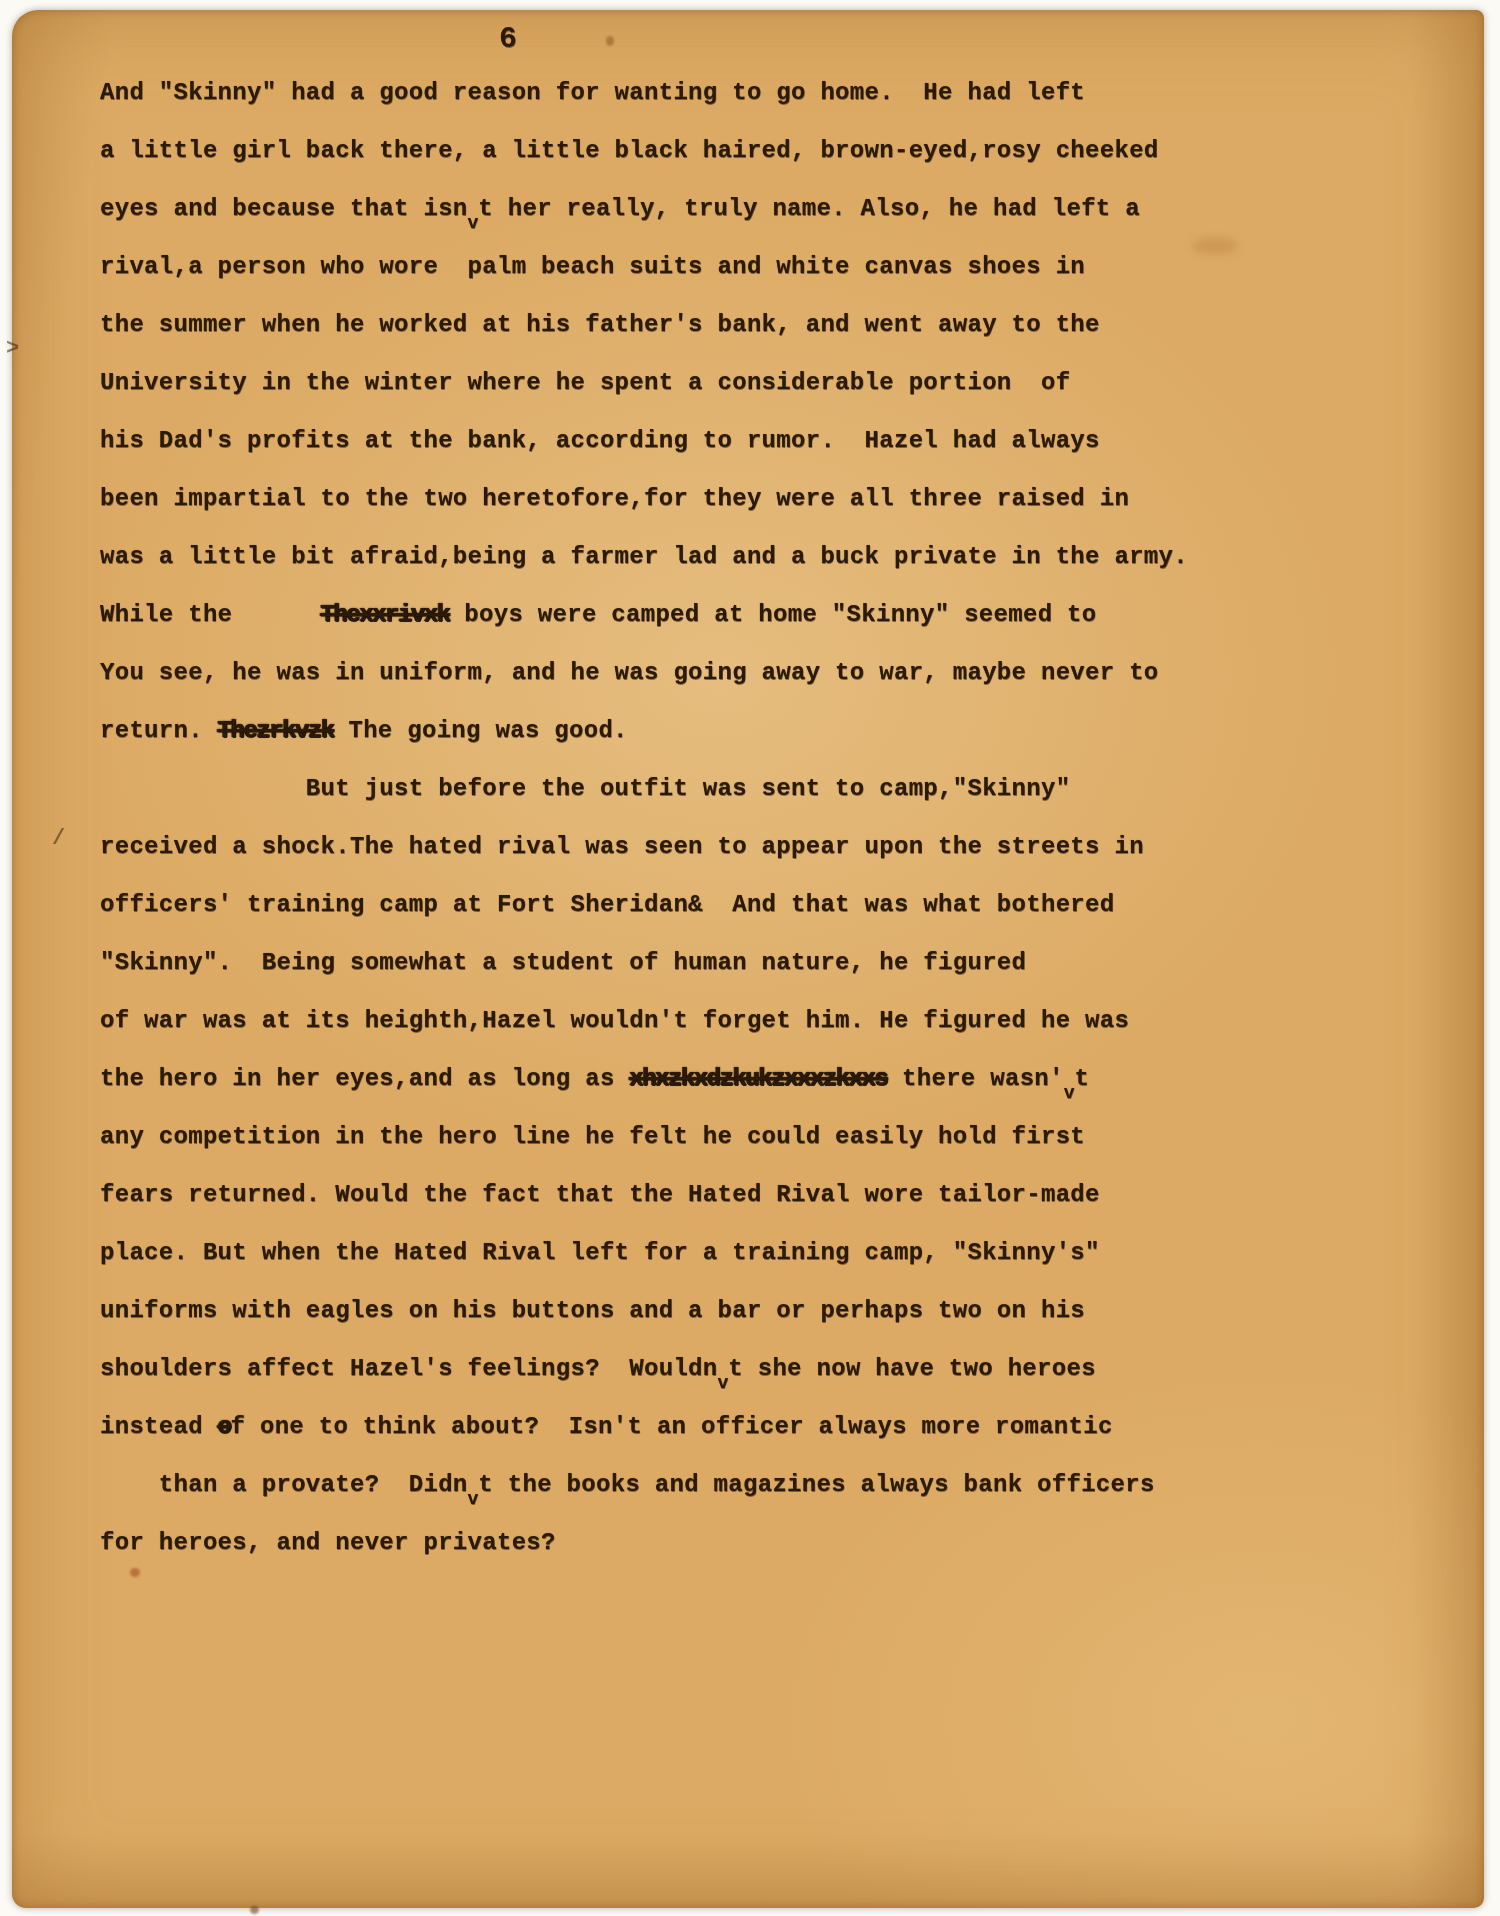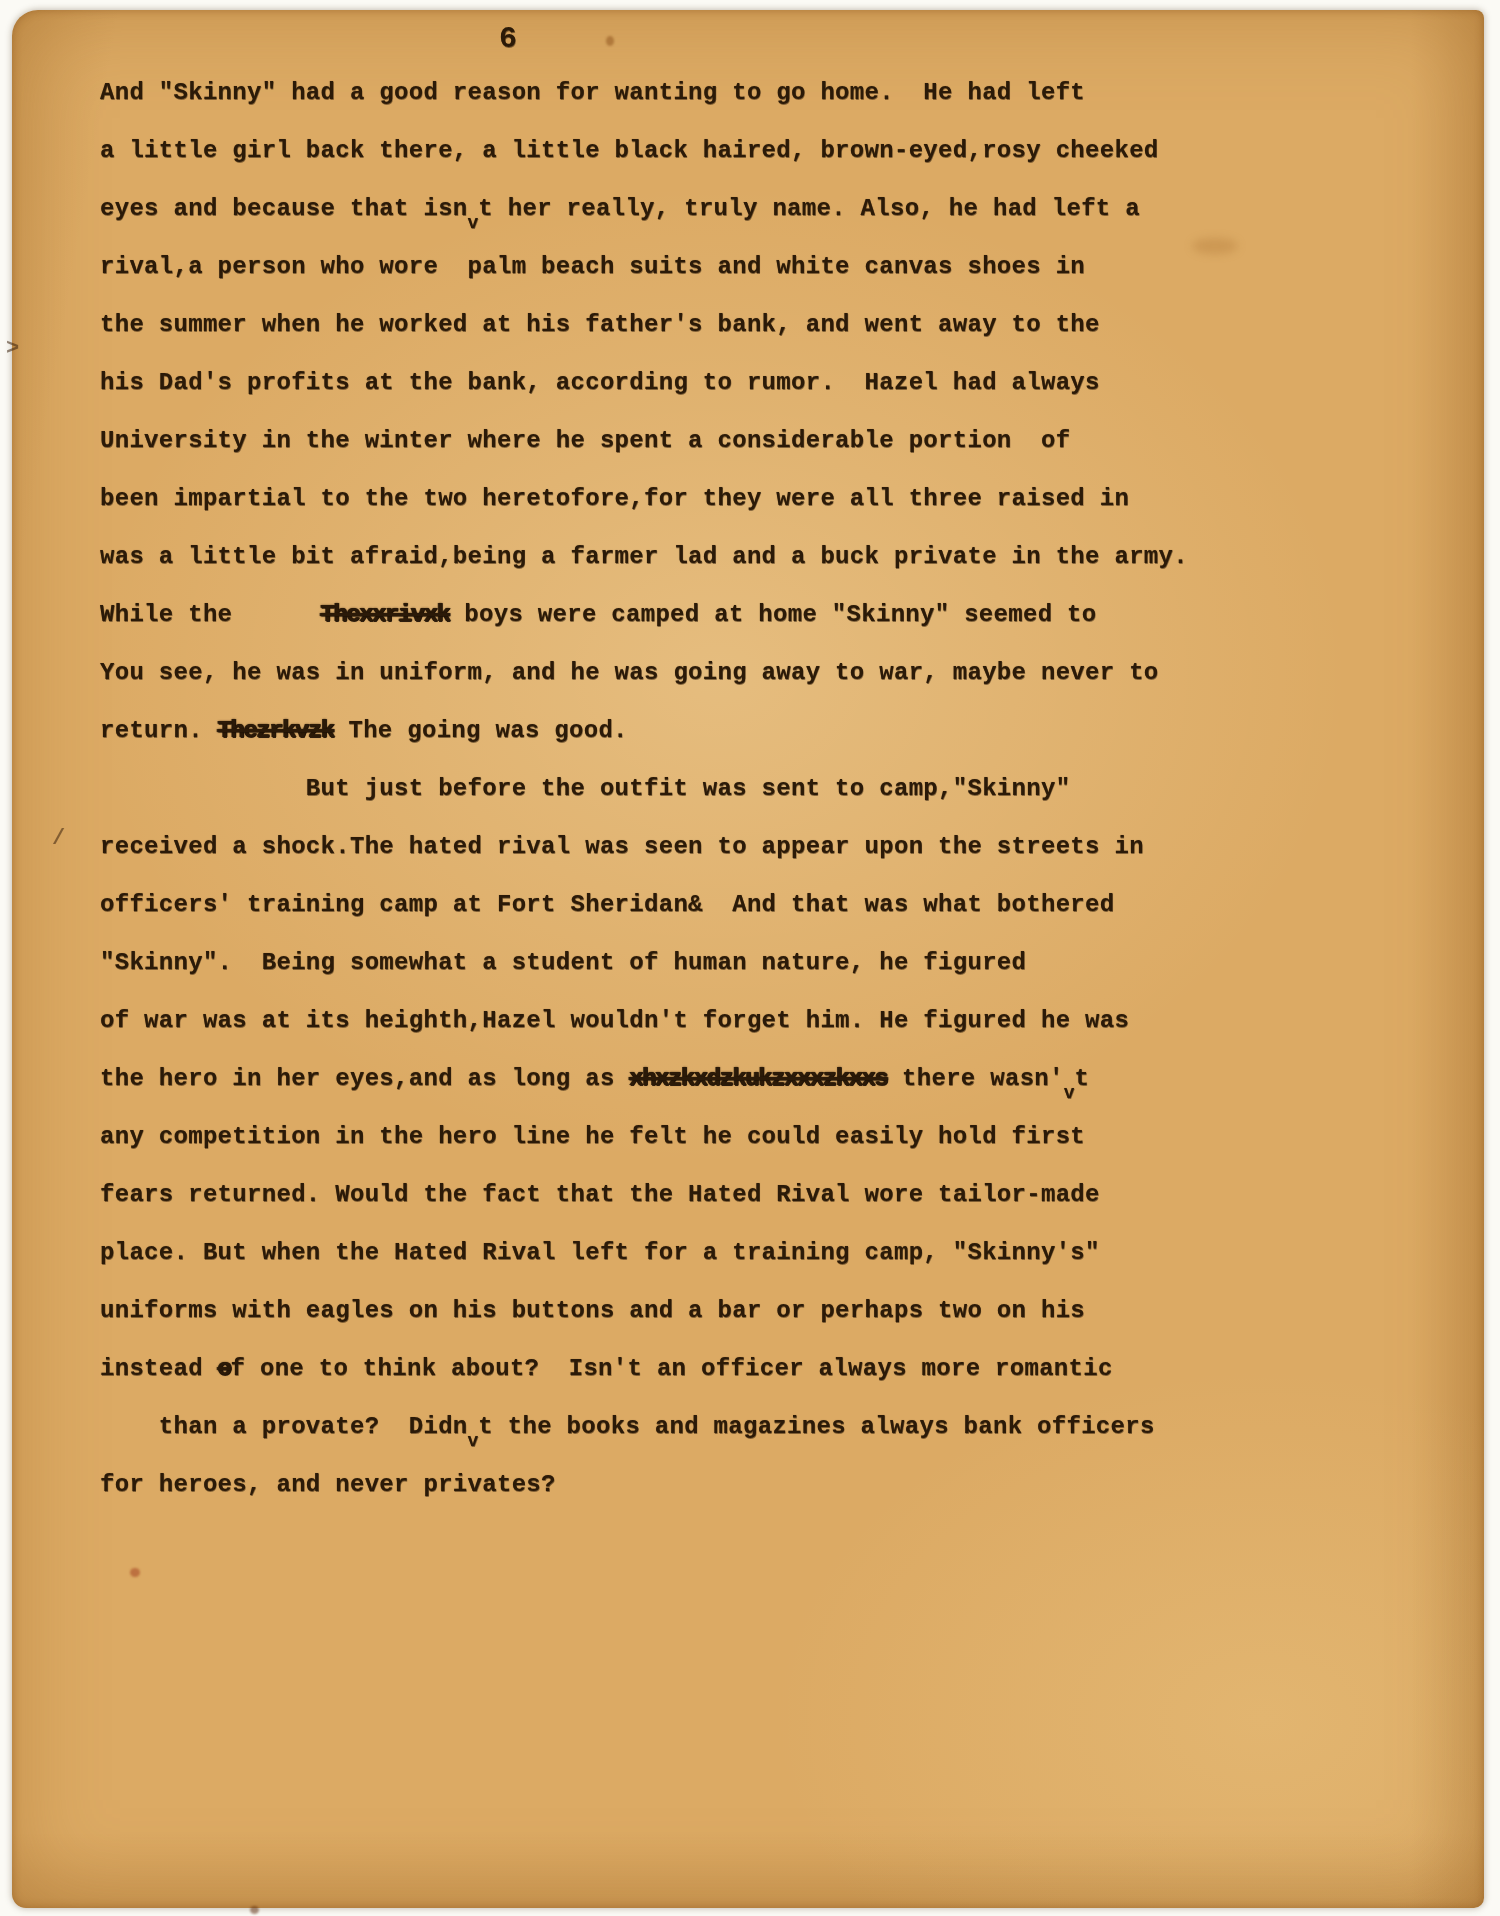--- a/index.html
+++ b/index.html
@@ -91,36 +91,37 @@
 </div>
 
 <div class="page-number">6</div>
 
 <div class="text-block" id="text-block">
     <div class="tw-line"><span>And "Skinny" had a good reason for wanting to go home.  He had left</span></div>
     <div class="tw-line"><span>a little girl back there, a little black haired, brown-eyed,rosy cheeked</span></div>
     <div class="tw-line"><span>eyes and because that isn</span><span class="caret">v</span><span>t her really, truly name. Also, he had left a</span></div>
     <div class="tw-line"><span>rival,a person who wore  palm beach suits and white canvas shoes in</span></div>
     <div class="tw-line"><span>the summer when he worked at his father's bank, and went away to the</span></div>
+    <div class="tw-line"><span>University in the winter where he spent a considerable portion  of</span></div>
     <div class="tw-line"><span>his Dad's profits at the bank, according to rumor.  Hazel had always</span></div>
-    <div class="tw-line"><span>University in the winter where he spent a considerable portion  of</span></div>
     <div class="tw-line"><span>been impartial to the two heretofore,for they were all three raised in</span></div>
     <div class="tw-line"><span>was a little bit afraid,being a farmer lad and a buck private in the army.</span></div>
     <div class="tw-line"><span>While the      </span><span class="struck">Thexxrivxk</span><span> boys were camped at home "Skinny" seemed to</span></div>
     <div class="tw-line"><span>You see, he was in uniform, and he was going away to war, maybe never to</span></div>
     <div class="tw-line"><span>return. </span><span class="struck">Thezrkvzk</span><span> The going was good.</span></div>
     <div class="tw-line"><span>              But just before the outfit was sent to camp,"Skinny"</span></div>
     <div class="tw-line"><span>received a shock.The hated rival was seen to appear upon the streets in</span></div>
     <div class="tw-line"><span>officers' training camp at Fort Sheridan&amp;  And that was what bothered</span></div>
     <div class="tw-line"><span>"Skinny".  Being somewhat a student of human nature, he figured</span></div>
     <div class="tw-line"><span>of war was at its heighth,Hazel wouldn't forget him. He figured he was</span></div>
     <div class="tw-line"><span>the hero in her eyes,and as long as </span><span class="struck">xhxzkxdzkukzxxxzkxxs</span><span> there wasn'</span><span class="caret">v</span><span>t</span></div>
     <div class="tw-line"><span>any competition in the hero line he felt he could easily hold first</span></div>
     <div class="tw-line"><span>fears returned. Would the fact that the Hated Rival wore tailor-made</span></div>
     <div class="tw-line"><span>place. But when the Hated Rival left for a training camp, "Skinny's"</span></div>
     <div class="tw-line"><span>uniforms with eagles on his buttons and a bar or perhaps two on his</span></div>
+    <div class="tw-line"><span>shoulders affect Hazel's feelings?  Wouldn</span><span class="caret">v</span><span>t she now have two heroes</span></div>
     <div class="tw-line"><span>instead </span><span class="struck">o</span><span>f one to think about?  Isn't an officer always more romantic</span></div>
     <div class="tw-line"><span>    than a provate?  Didn</span><span class="caret">v</span><span>t the books and magazines always bank officers</span></div>
     <div class="tw-line"><span>for heroes, and never privates?</span></div>
   </div>
 
 <span class="margin-mark" style="left: 6px; top: 336px;">&gt;</span>
 <span class="margin-mark" style="left: 52px; top: 826px;">/</span>
 
 </body></html>

